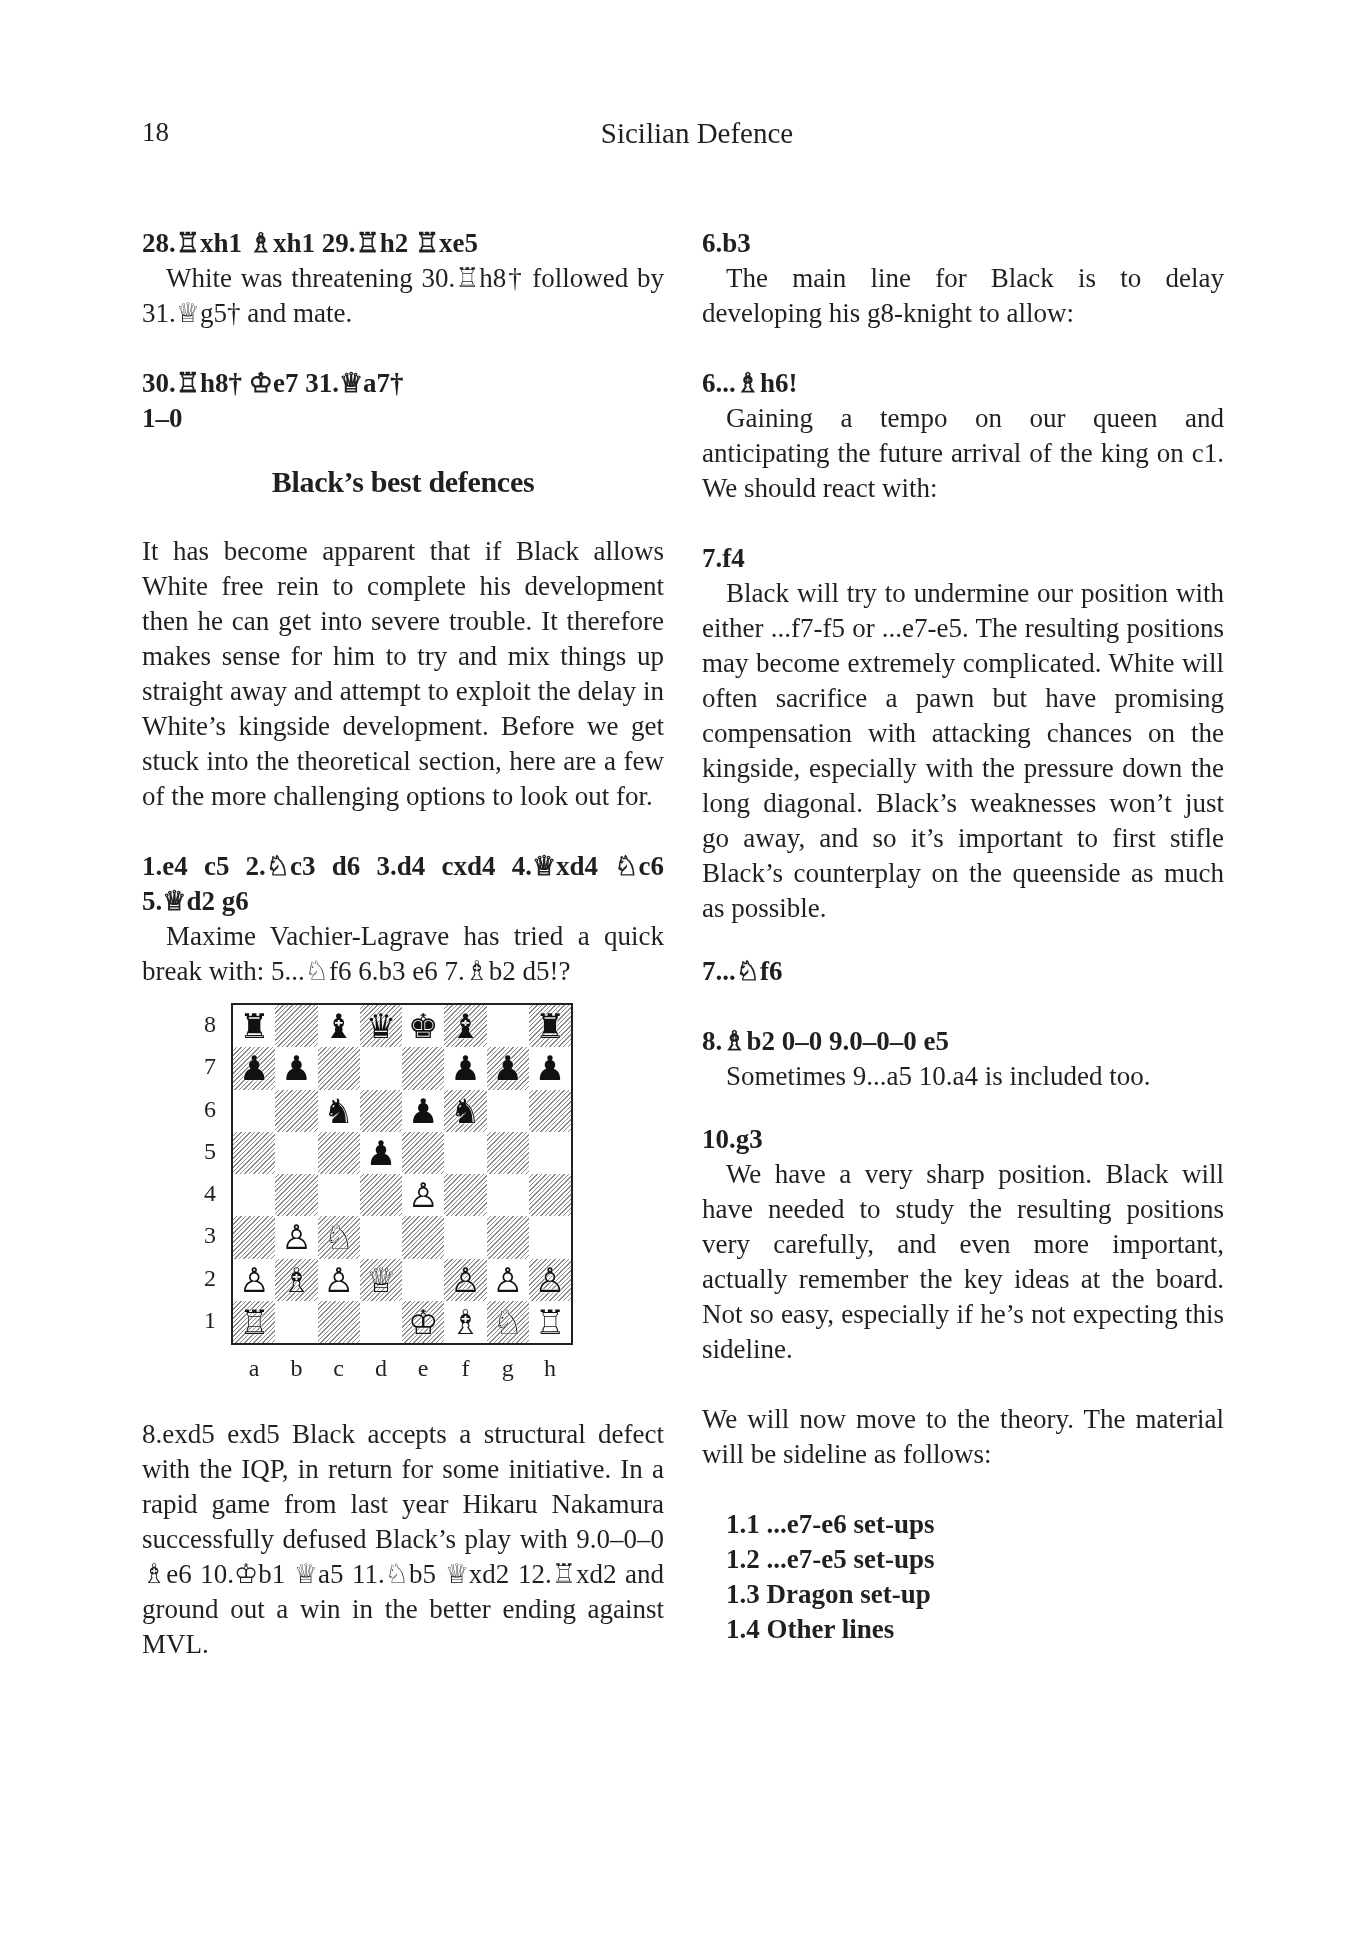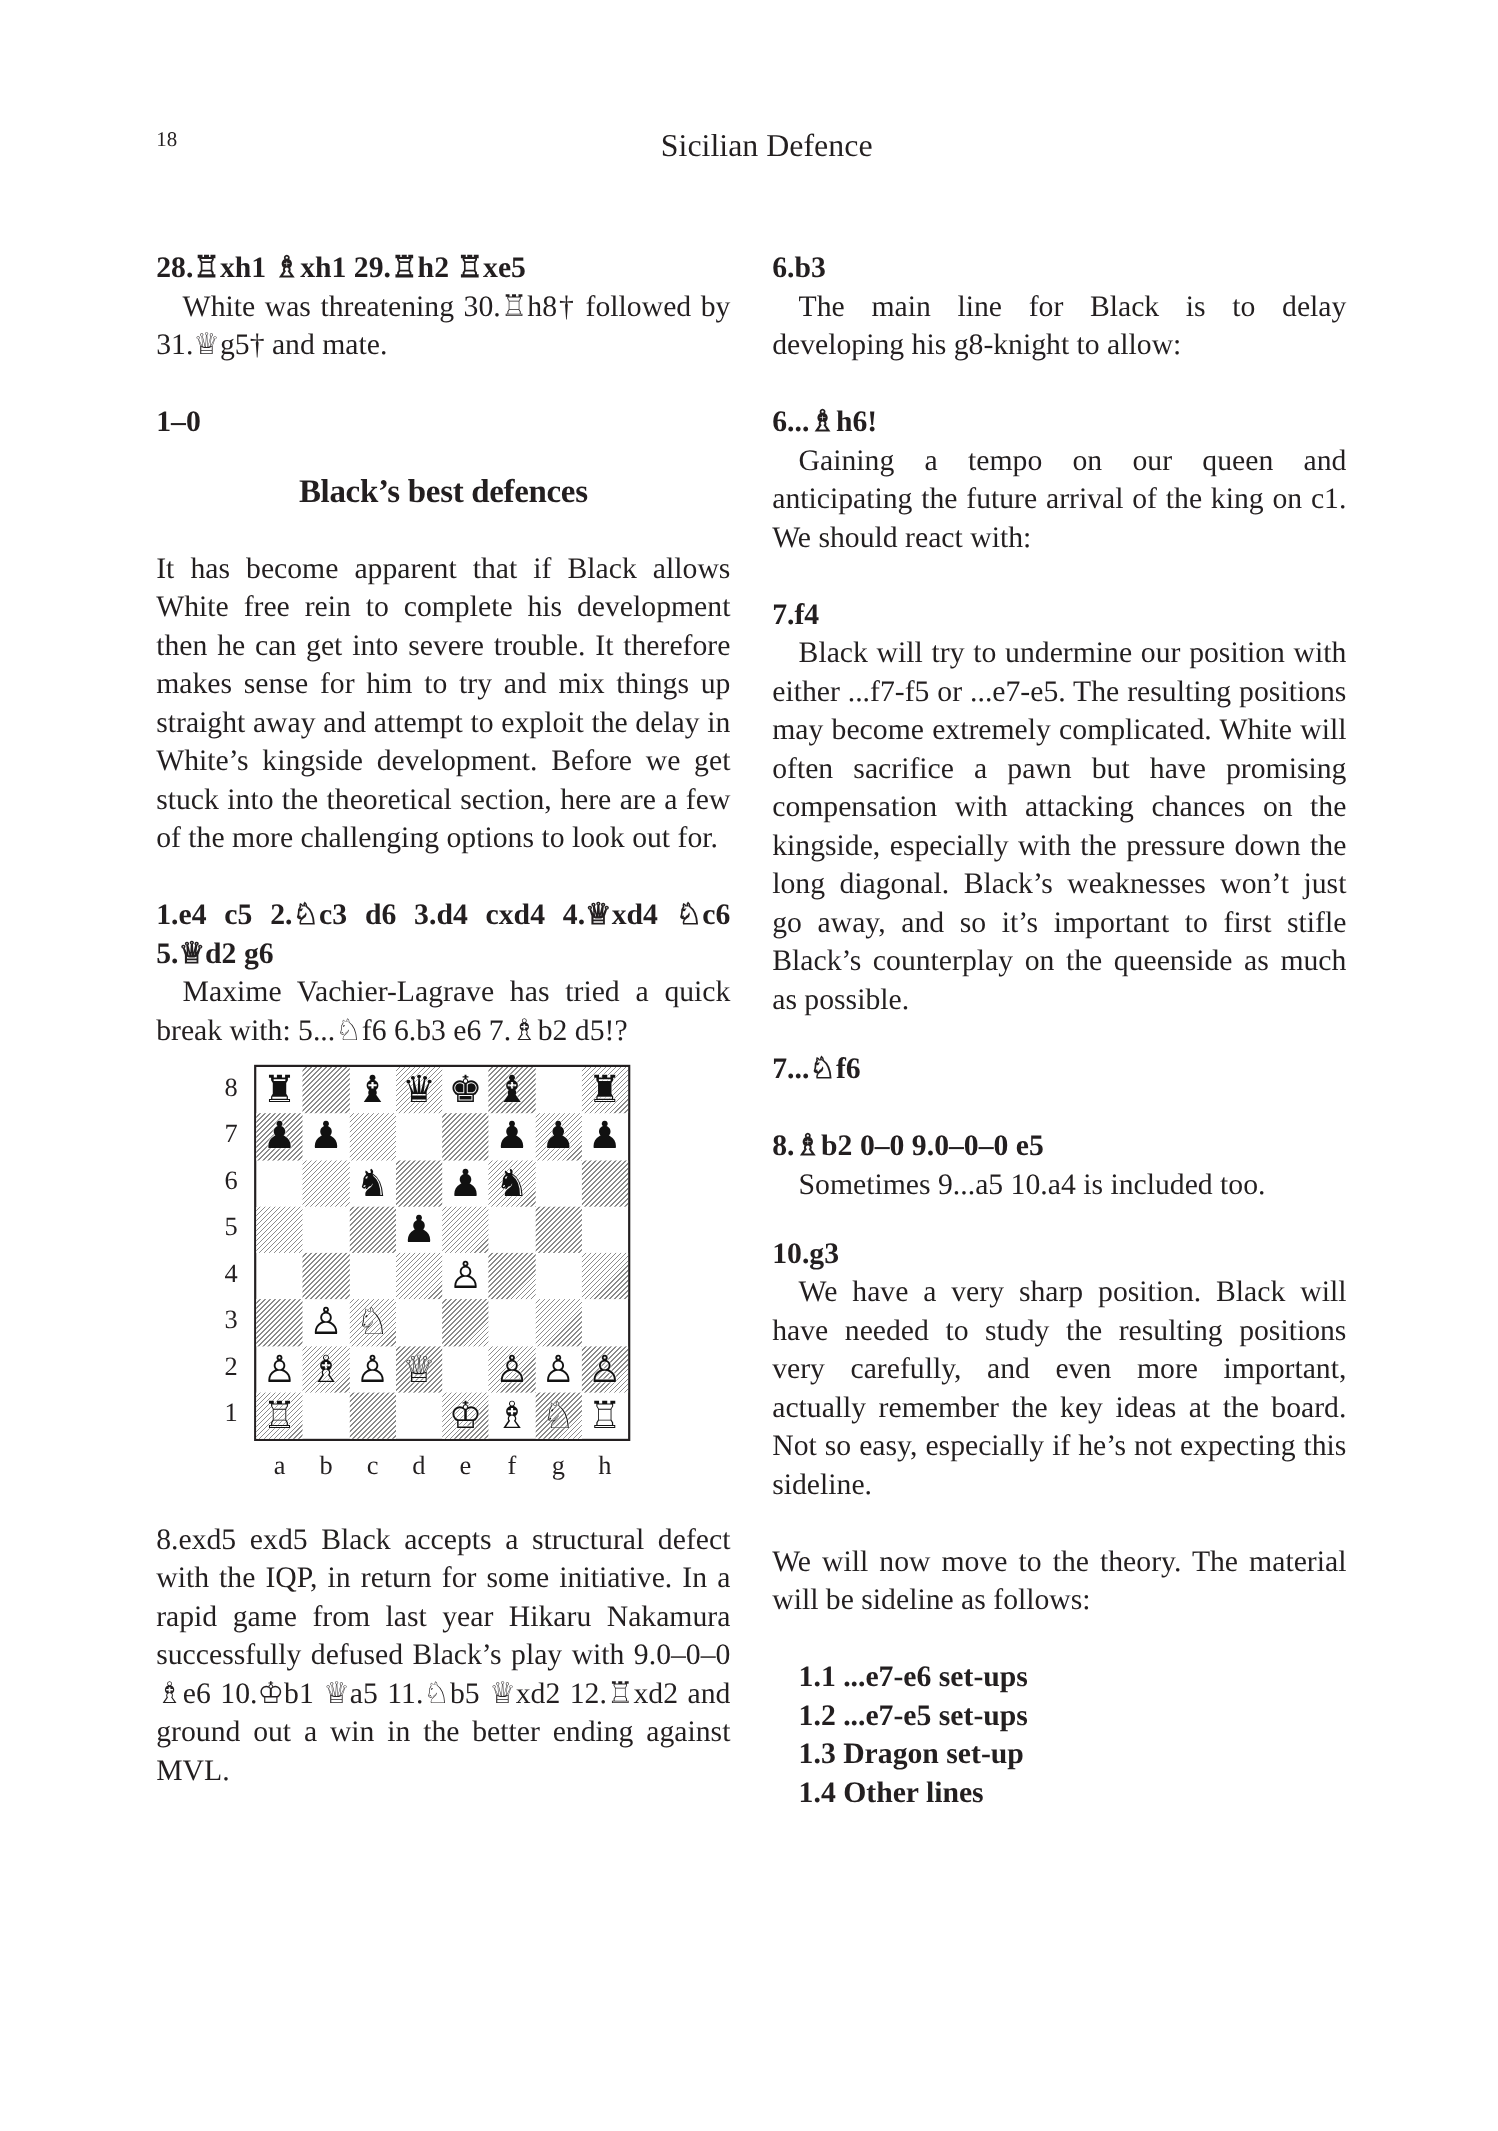--- a/index.html
+++ b/index.html
@@ -1,18 +1,18 @@
 <!DOCTYPE html>
 <html><head>
 <meta charset="utf-8">
 <style>
   html, body { margin: 0; padding: 0; background: #ffffff; }
   body { width: 1362px; height: 1937px; position: relative; overflow: hidden;
          font-family: "Liberation Serif", "DejaVu Serif", serif; color: #231f20; }
-  .header-num { position: absolute; left: 142px; top: 117px; font-size: 19px; }
+  .header-num { position: absolute; left: 142px; top: 117px; font-size: 27px; }
   .header-title { position: absolute; left: 16px; width: 1362px; top: 117px; text-align: center; font-size: 29px; }
   .col { position: absolute; top: 226px; width: 522px; font-size: 27px; line-height: 35px; }
   .col-left { left: 142px; }
   .col-right { left: 702px; }
   .mv { font-weight: bold; margin: 0; }
   .p { margin: 0; text-align: justify; }
   .p.ind { text-indent: 24px; }
   .gap { height: 35px; }
   .gap-s { height: 28px; }
   .heading { text-align: center; font-weight: bold; font-size: 30px; margin: 0; letter-spacing: -0.3px; }
@@ -37,20 +37,21 @@
 </head>
 <body>
 
 <div class="header-num">18</div>
 <div class="header-title">Sicilian Defence</div>
 
 <div class="col col-left">
   <p class="mv">28.♖xh1 ♗xh1 29.♖h2 ♖xe5</p>
   <p class="p ind">White was threatening 30.♖h8† followed by 31.♕g5† and mate.</p>
   <div class="gap"></div>
+  <p class="mv">30.♖h8† ♔e7 31.♕a7†</p>
   <p class="mv">1–0</p>
   <div class="gap-s"></div>
   <p class="heading">Black’s best defences</p>
   <div class="gap"></div>
   <p class="p">It has become apparent that if Black allows White free rein to complete his development then he can get into severe trouble. It therefore makes sense for him to try and mix things up straight away and attempt to exploit the delay in White’s kingside development. Before we get stuck into the theoretical section, here are a few of the more challenging options to look out for.</p>
   <div class="gap"></div>
   <p class="mv p">1.e4 c5 2.♘c3 d6 3.d4 cxd4 4.♕xd4 ♘c6 5.♕d2 g6</p>
   <p class="p ind">Maxime Vachier-Lagrave has tried a quick break with: 5...♘f6 6.b3 e6 7.♗b2 d5!?</p>
 
   <div class="board-wrap">

